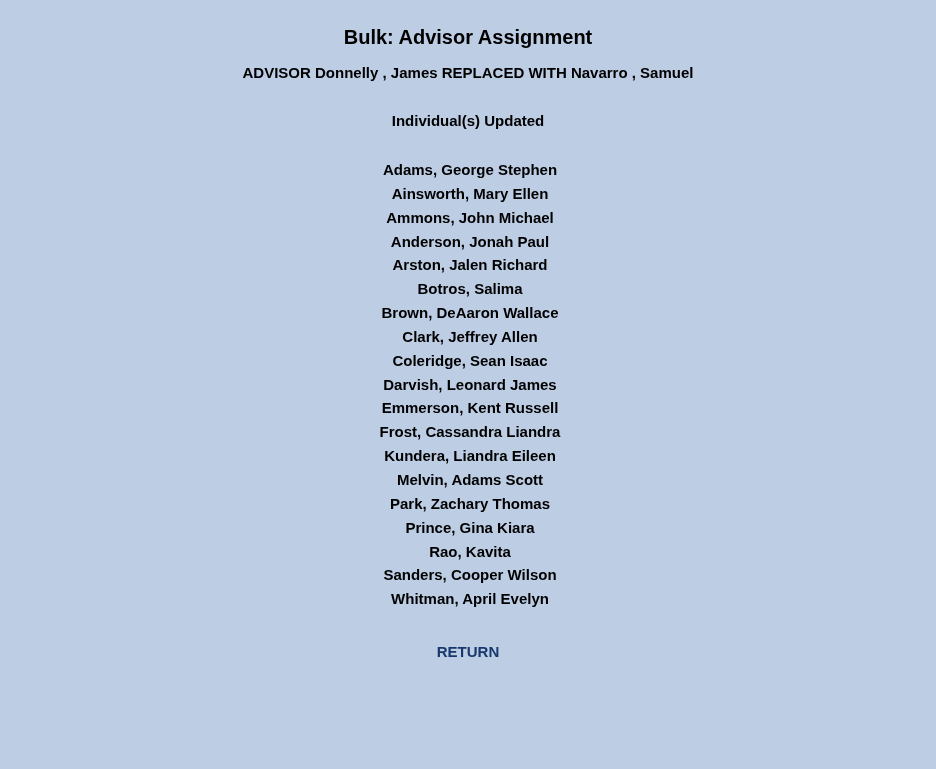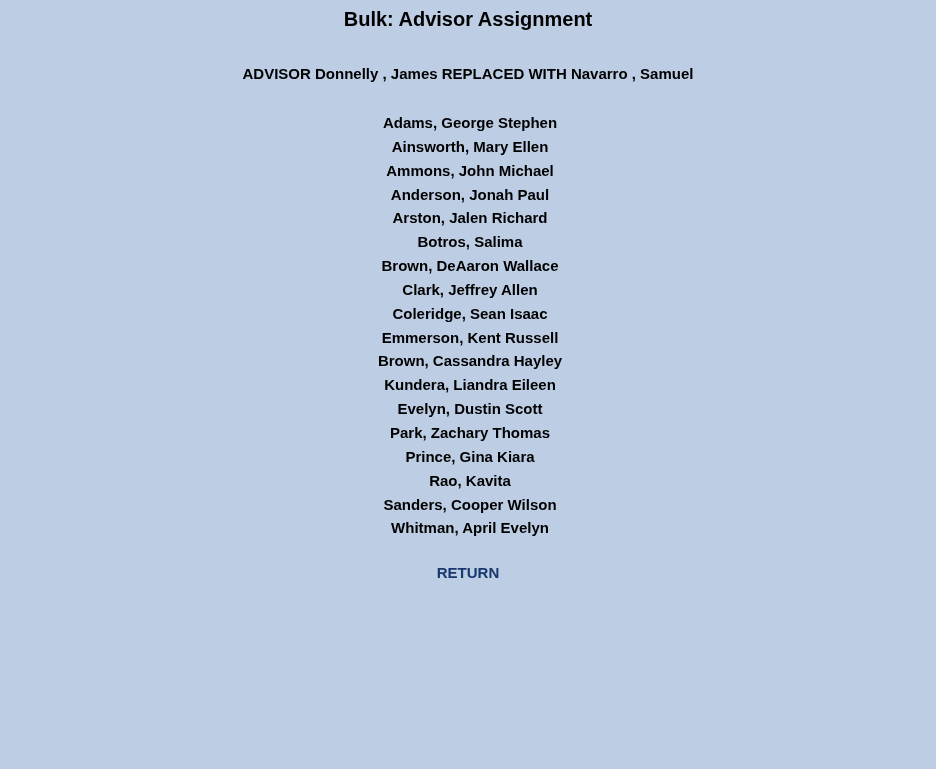--- a/index.html
+++ b/index.html
@@ -14,28 +14,28 @@
     color: #000000;
     overflow: hidden;
   }
   .page {
     width: 100%;
     height: 100%;
     text-align: center;
   }
   .page-title {
     margin: 0;
-    padding-top: 9px;
+    padding-top: 27px;
     font-size: 20px;
     line-height: 20px;
     font-weight: bold;
     color: #000000;
   }
   .advisor-message {
-    margin: 37px 0 0 0;
+    margin: 18px 0 0 0;
     font-size: 15px;
     line-height: 15px;
     font-weight: bold;
   }
   .section-heading {
     margin: 33px 0 0 0;
     font-size: 15px;
     line-height: 15px;
     font-weight: bold;
   }
@@ -43,40 +43,41 @@
     list-style: none;
     margin: 30px 0 0 4px;
     padding: 0;
   }
   ul.individuals li {
     font-size: 15px;
     line-height: 23.85px;
     font-weight: bold;
   }
   .return-row {
-    margin-top: 24px;
+    margin-top: 32px;
   }
   a.return-link {
     font-size: 15px;
     line-height: 15px;
     font-weight: bold;
     color: #16386d;
     text-decoration: none;
     cursor: pointer;
   }
 </style>
 </head>
 <body>
 
 <div class="page">
 
   <h1 class="page-title">Bulk: Advisor Assignment</h1>
 
   <p class="advisor-message">ADVISOR Donnelly , James REPLACED WITH Navarro , Samuel</p>
 
+  <p class="section-heading">Individual(s) Updated</p>
 
   <ul class="individuals">
 
       <li>Adams, George Stephen</li>
 
       <li>Ainsworth, Mary Ellen</li>
 
       <li>Ammons, John Michael</li>
 
       <li>Anderson, Jonah Paul</li>
@@ -86,28 +87,29 @@
       <li>Botros, Salima</li>
 
       <li>Brown, DeAaron Wallace</li>
 
 
 
       <li>Clark, Jeffrey Allen</li>
 
       <li>Coleridge, Sean Isaac</li>
 
+      <li>Darvish, Leonard James</li>
 
       <li>Emmerson, Kent Russell</li>
 
-      <li>Brown, Cassandra Hayley</li>
+      <li>Frost, Cassandra Liandra</li>
 
       <li>Kundera, Liandra Eileen</li>
 
-      <li>Evelyn, Dustin Scott</li>
+      <li>Melvin, Adams Scott</li>
 
       <li>Park, Zachary Thomas</li>
 
       <li>Prince, Gina Kiara</li>
 
       <li>Rao, Kavita</li>
 
       <li>Sanders, Cooper Wilson</li>
 
       <li>Whitman, April Evelyn</li>

